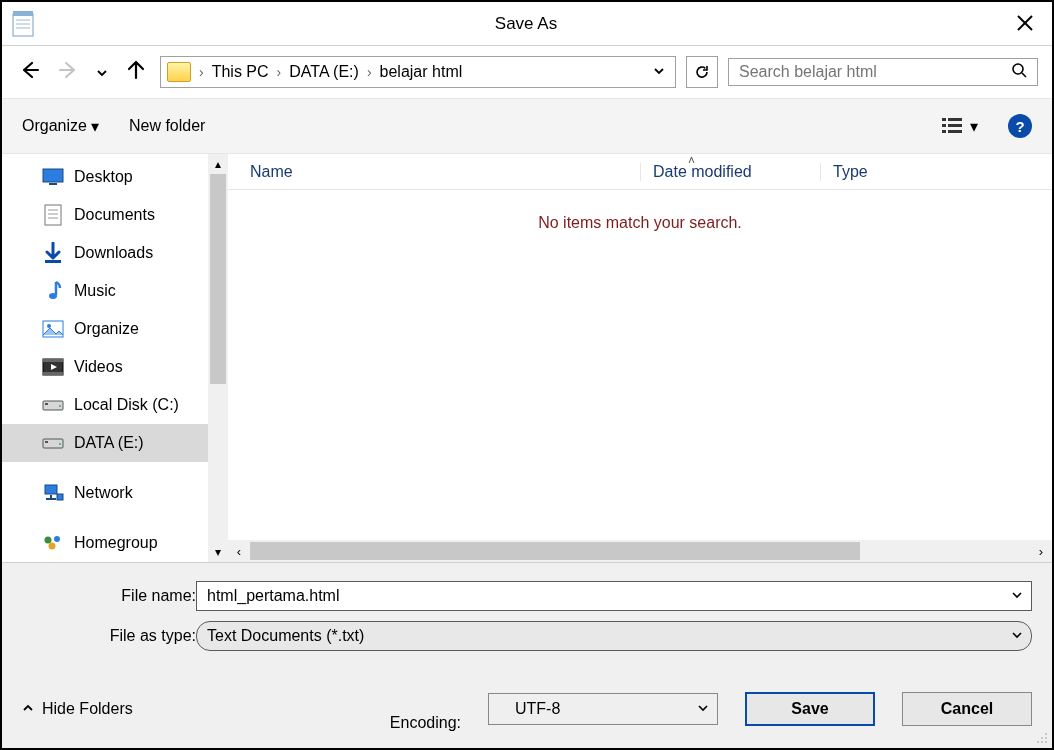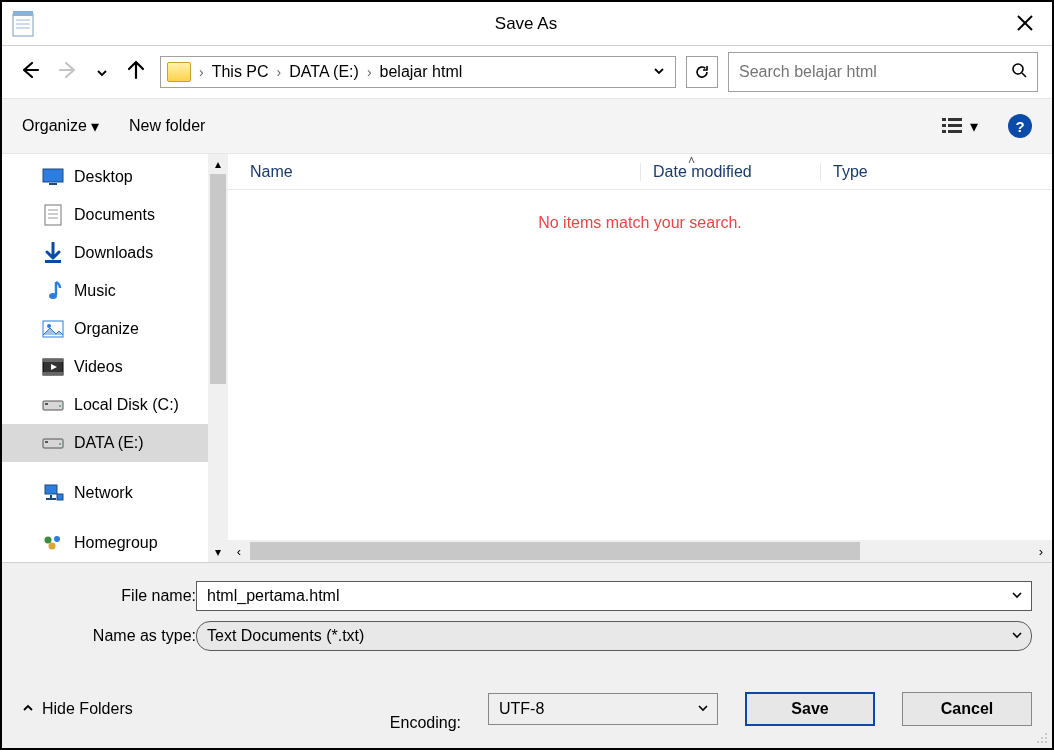--- a/index.html
+++ b/index.html
@@ -15,21 +15,21 @@
 .navrow { display: flex; align-items: center; height: 52px; padding: 0 14px; gap: 10px; }
 .navrow .navbtn { font-size: 20px; padding: 0 4px; cursor: pointer; color: #000; }
 .navrow .navbtn.disabled { color: #bdbdbd; }
 .addrbox { flex: 1; display: flex; align-items: center; border: 1px solid #a0a0a0; height: 32px; padding: 0 6px; gap: 8px; background: #fff; }
 .addrbox .folder-mini { width: 24px; height: 20px; background: linear-gradient(#fff2a8,#ffd24d); border:1px solid #c9a227; border-radius: 2px; position: relative; }
 .addrbox .crumb { font-size: 16px; }
 .addrbox .sep { color: #666; font-size: 14px; }
 .addrbox .spacer { flex: 1; }
 .addrbox .drop { font-size: 14px; padding: 0 4px; cursor: pointer; }
 .refresh { width: 32px; height: 32px; border:1px solid #a0a0a0; display:flex; align-items:center; justify-content:center; font-size:16px; cursor:pointer; background:#fff; }
-.searchbox { width: 310px; height: 40px; border:1px solid #a0a0a0; display:flex; align-items:center; padding: 0 10px; background:#fff; }
+.searchbox { width: 310px; height: 28px; border:1px solid #a0a0a0; display:flex; align-items:center; padding: 0 10px; background:#fff; }
 .searchbox input { border:none; outline:none; flex:1; font-size:16px; color:#666; background:transparent; }
 .searchbox .mag { font-size:16px; }
 
 
 .toolbar { display:flex; align-items:center; height:56px; border-top:1px solid #e6e6e6; border-bottom:1px solid #e6e6e6; background:#f4f4f4; padding:0 20px; gap:30px; }
 .toolbar .tbtn { font-size:16px; cursor:pointer; display:flex; align-items:center; gap:4px; }
 .toolbar .spacer { flex:1; }
 .toolbar .viewbtn { display:flex; align-items:center; gap:6px; cursor:pointer; }
 .toolbar .help { width:24px; height:24px; border-radius:50%; background:#0a4aa8; color:#fff; display:flex; align-items:center; justify-content:center; font-weight:bold; font-size:15px; cursor:pointer; }
 
@@ -45,40 +45,40 @@
 .sb-item.selected { background:#d9d9d9; }
 .sb-item .ic { width:22px; height:20px; display:flex; align-items:center; justify-content:center; }
 .sb-sep { height:12px; }
 
 .filepane { flex:1; background:#fff; position:relative; display:flex; flex-direction:column; }
 .colhead { display:flex; align-items:center; height:36px; border-bottom:1px solid #e6e6e6; padding-left:22px; font-size:16px; color:#1a3a70; }
 .colhead .sortind { position:absolute; left:460px; top:0; font-size:12px; color:#555; }
 .colhead .col1 { width: 390px; }
 .colhead .col2 { width: 180px; border-left:1px solid #e6e6e6; padding-left:12px; }
 .colhead .col3 { border-left:1px solid #e6e6e6; padding-left:12px; }
-.empty { flex:1; display:flex; align-items:flex-start; justify-content:center; padding-top:24px; font-size:16px; color:#ef4444; }
+.empty { flex:1; display:flex; align-items:flex-start; justify-content:center; padding-top:24px; font-size:16px; color:#7f1d1d; }
 
 .hscroll { height:22px; background:#f0f0f0; display:flex; align-items:center; }
 .hscroll .arr { width:22px; text-align:center; font-size:13px; cursor:pointer; }
 .hscroll .track { flex:1; height:100%; position:relative; }
 .hscroll .thumb { position:absolute; left:0; top:2px; bottom:2px; width:610px; background:#c8c8c8; }
 
 
 .formpanel { background:#f0f0f0; border-top:1px solid #d0d0d0; padding:18px 20px 10px 20px; }
 .formrow { display:flex; align-items:center; margin-bottom:10px; }
 .formrow .lbl { width: 174px; text-align:right; padding-right:0; font-size:16px; }
 .formrow .field { flex:1; height:30px; border:1px solid #5a5a5a; background:#fff; display:flex; align-items:center; padding:0 10px; font-size:16px; position:relative; }
 .formrow .field.grey { background:#e8e8e8;border-radius:14px; }
 .formrow .field .dd { position:absolute; right:8px; font-size:14px; }
 
 .footer { display:flex; align-items:center; padding:14px 20px 16px 20px; gap:27px; background:#f0f0f0; }
 .footer .hide { display:flex; align-items:center; gap:8px; font-size:16px; cursor:pointer; }
 .footer .spacer { flex:1; }
 .footer .enc-lbl { font-size:16px;margin-top:29px; }
-.footer .enc-sel { width:230px; height:32px; border:1px solid #888; background:#efefef; display:flex; align-items:center; padding:0 10px; font-size:16px; position:relative; cursor:pointer; }
+.footer .enc-sel { width:230px; height:32px; border:1px solid #888; background:#efefef; display:flex; align-items:center; padding:0 26px; font-size:16px; position:relative; cursor:pointer; }
 .footer .enc-sel .dd { position:absolute; right:8px; font-size:14px; }
 .footer .btn { width:130px; height:34px; border:1px solid #888; background:#e7e7e7; font-size:16px; display:flex; align-items:center; justify-content:center; cursor:pointer;font-weight:bold; }
 .footer .btn.primary { border:2px solid #0a4aa8; }
 
 .resize-grip { position:absolute; right:4px; bottom:4px; width:14px; height:14px; opacity:.5; }
 </style>
 </head>
 <body>
 
 <div class="titlebar">
@@ -315,21 +315,21 @@
   <div class="formrow">
     <div class="lbl">File name:</div>
     <div class="field">
       <span>html_pertama.html</span>
       <span class="dd"><svg width="12" height="12" viewBox="0 0 12 12">
             <path d="M2 4 L6 8 L10 4" stroke="#000" stroke-width="1.6" fill="none"></path>
           </svg></span>
     </div>
   </div>
   <div class="formrow">
-    <div class="lbl">Name as type:</div>
+    <div class="lbl">File as type:</div>
     <div class="field grey">
       <span>Text Documents (*.txt)</span>
       <span class="dd"><svg width="12" height="12" viewBox="0 0 12 12">
             <path d="M2 4 L6 8 L10 4" stroke="#000" stroke-width="1.6" fill="none"></path>
           </svg></span>
     </div>
   </div>
 </div>
 
 <div class="footer">

